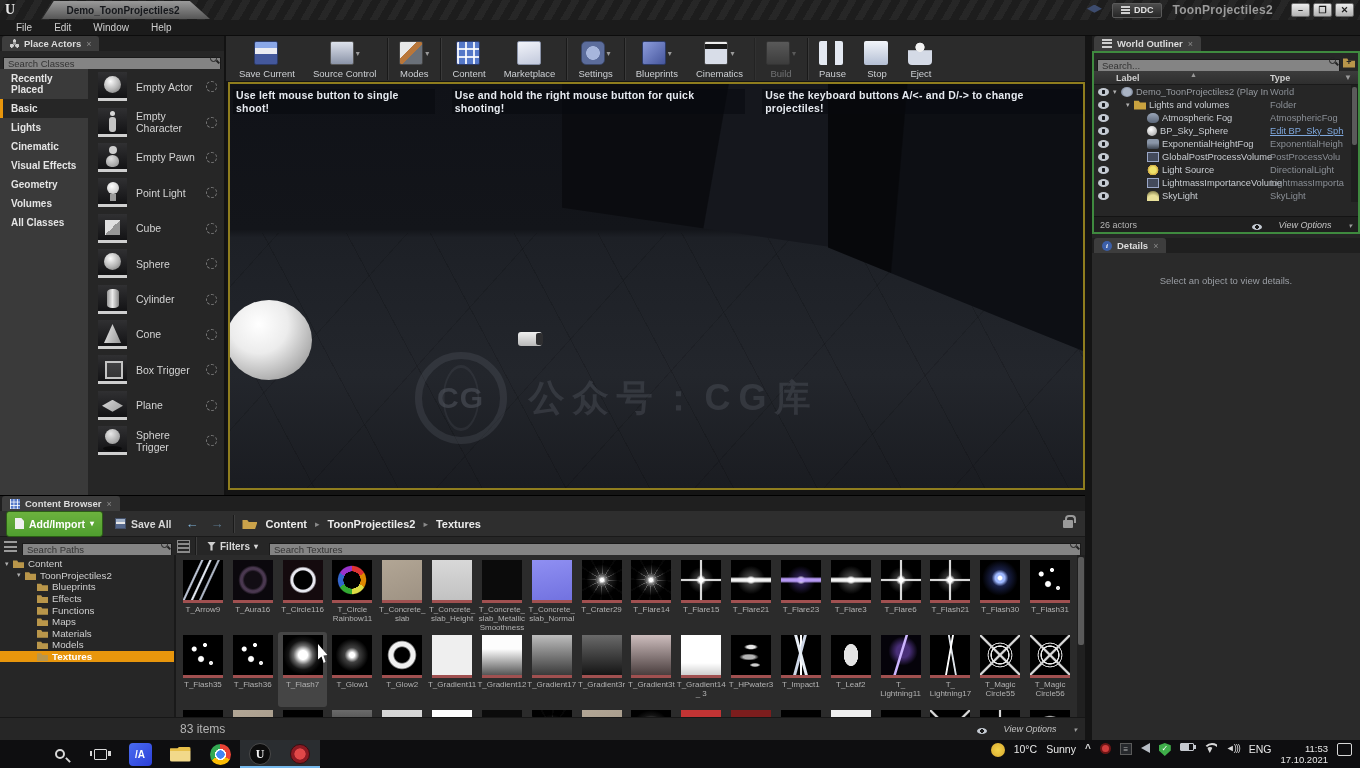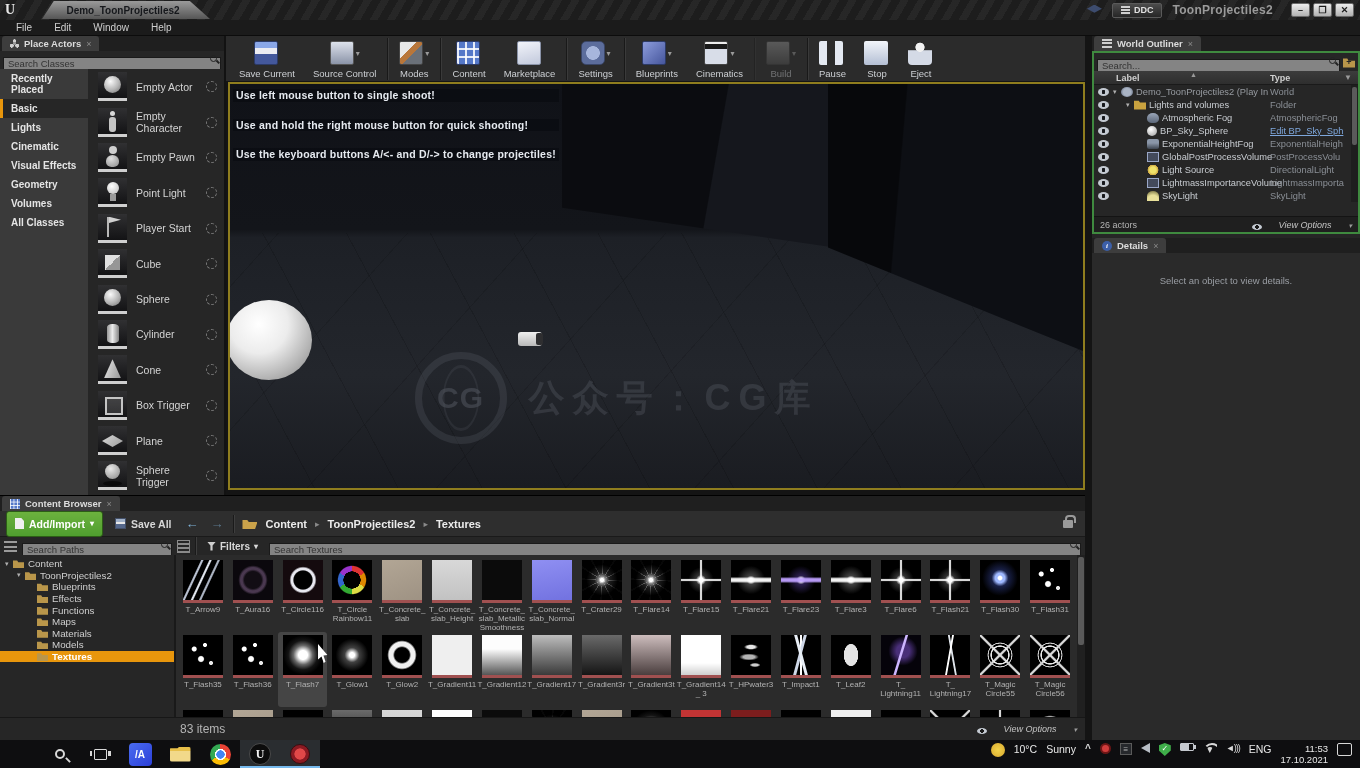--- a/index.html
+++ b/index.html
@@ -103,21 +103,21 @@
     clip-path:polygon(0 0,100% 0,100% 95%,0 72%);
     background:linear-gradient(100deg,#0b0c10 0 55%,#15171d 55.4% 100%);}
   .cube-b{position:absolute;left:598px;top:0;width:257px;height:282px;
     clip-path:polygon(0 0,100% 0,100% 95%,0 58%);
     background:linear-gradient(95deg,#07080b 0 28%,#0d0f14 28.5% 100%);}
   .player-sphere{position:absolute;left:-4px;top:216px;width:86px;height:80px;border-radius:50%;
     background:radial-gradient(circle at 38% 30%,#ffffff,#ececec 38%,#b8b8b8 68%,#7e7e7e 100%);}
   .gun-barrel{position:absolute;left:288px;top:248px;width:24px;height:14px;border-radius:3px;
     background:linear-gradient(180deg,#f0f0f0,#b8b8b8);}
   .gun-barrel::after{content:'';position:absolute;right:-1px;top:1px;width:7px;height:12px;border-radius:2px;background:#2e2e30;}
-  .vp-instructions{position:absolute;left:3px;top:5px;display:flex;flex-direction:column;gap:17px;}
+  .vp-instructions{position:absolute;left:3px;top:5px;display:flex;flex-direction:row;gap:17px;}
   .vp-line{display:table;background:rgba(8,10,14,.55);color:#e6eaf0;font-size:10.5px;font-weight:bold;line-height:12.5px;padding:0 3px;letter-spacing:.2px;}
   .watermark{position:absolute;left:0;right:80px;top:268px;display:flex;align-items:center;justify-content:center;gap:22px;opacity:.55;}
   .wm-logo{width:92px;height:92px;border:7px solid rgba(118,124,136,.35);border-radius:50%;display:flex;align-items:center;justify-content:center;position:relative;}
   .wm-logo::before{content:'';position:absolute;inset:6px;border:3px solid rgba(118,124,136,.25);border-radius:50%;transform:scaleX(.55);}
   .wm-logo-text{color:rgba(130,136,148,.5);font-size:30px;font-weight:bold;letter-spacing:1px;}
   .wm-text{color:rgba(118,124,136,.42);font-size:36px;font-weight:bold;letter-spacing:8px;white-space:nowrap;}
 
   
   #right-panel{position:absolute;left:1092px;top:36px;width:268px;height:704px;background:#262626;}
   .wo-lines-icon{width:10px;height:9px;background:repeating-linear-gradient(180deg,#cfcfcf 0 2px,transparent 2px 3.5px);}
@@ -431,25 +431,20 @@
           <span class="pa-thumb pa-pawn"></span>
           <span class="pa-label">Empty Pawn</span>
           <span class="pa-grip"></span>
         </div>
         <div class="pa-row">
           <span class="pa-thumb pa-light"></span>
           <span class="pa-label">Point Light</span>
           <span class="pa-grip"></span>
         </div>
         <div class="pa-row">
-          <span class="pa-thumb pa-start"></span>
-          <span class="pa-label">Player Start</span>
-          <span class="pa-grip"></span>
-        </div>
-        <div class="pa-row">
           <span class="pa-thumb pa-cube"></span>
           <span class="pa-label">Cube</span>
           <span class="pa-grip"></span>
         </div>
         <div class="pa-row">
           <span class="pa-thumb pa-sphere"></span>
           <span class="pa-label">Sphere</span>
           <span class="pa-grip"></span>
         </div>
         <div class="pa-row">

